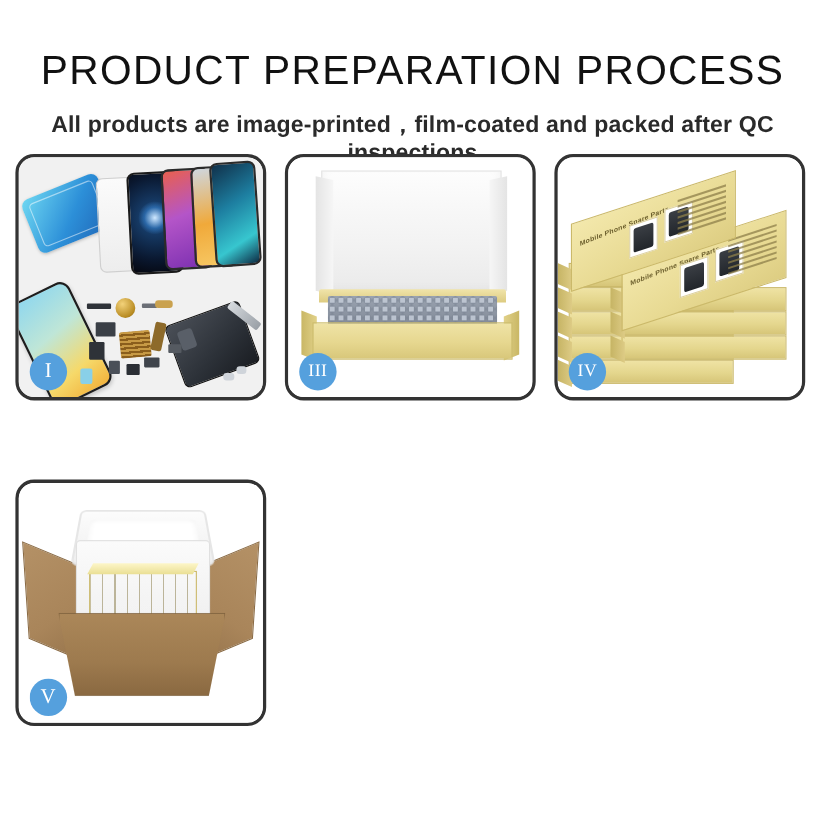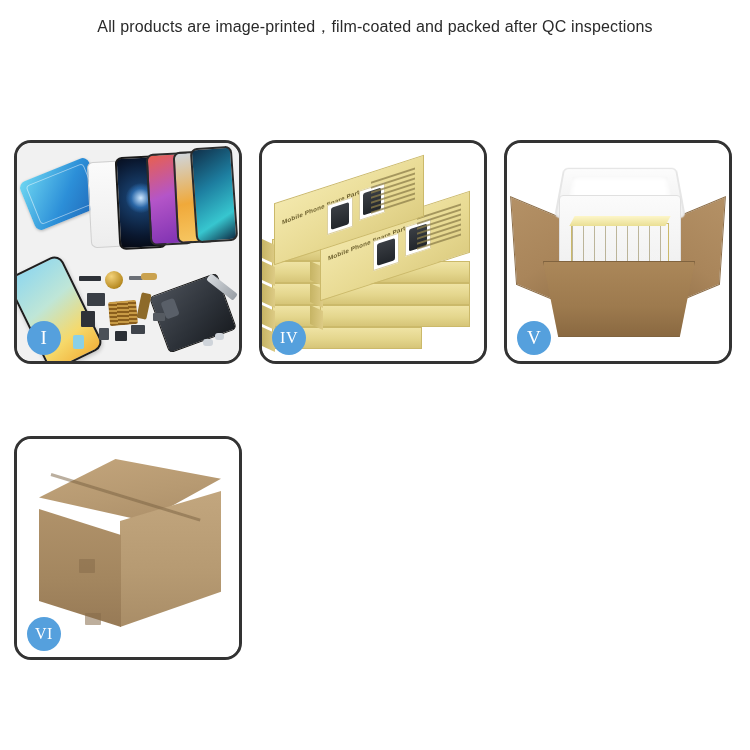--- a/index.html
+++ b/index.html
@@ -12,21 +12,21 @@
   .page { position: relative; width: 750px; height: 750px; background: #fff; }
 
   
   .header { position: absolute; top: 0; left: 0; width: 750px; text-align: center; }
   .title {
     font-size: 37px; font-weight: 400; letter-spacing: 1.2px;
     color: #111; line-height: 1; padding-top: 45px;
     font-family: "Liberation Sans", sans-serif;
   }
   .subtitle {
-    font-size: 16px; font-weight: 400; color: #2a2a2a;
+    font-size: 21px; font-weight: 700; color: #2a2a2a;
     padding-top: 17px; letter-spacing: .15px;
   }
 
   
   .grid {
     position: absolute; top: 140px; left: 14px;
     width: 722px; height: 535px;
     display: grid;
     grid-template-columns: repeat(3, 228px);
     grid-template-rows: repeat(2, 224px);
@@ -341,20 +341,21 @@
   }
   .t1 { left:62px; top:120px; width:16px; height:14px; }
   .t2 { left:68px; top:174px; width:16px; height:12px; }
 </style>
 </head>
 <body>
 
 <div class="page">
 
   <div class="header">
+    <div class="title">PRODUCT PREPARATION PROCESS</div>
     <div class="subtitle">All products are image-printed，film-coated and packed after QC inspections</div>
   </div>
 
   <div class="grid">
 
     <div class="panel p1">
       <div class="stage">
         <div class="ph ph-blue"></div>
         <div class="ph ph-glass"></div>
         <div class="ph ph-dark"></div>
@@ -377,20 +378,31 @@
         <div class="bits b10"></div>
         <div class="bits b11"></div>
         <div class="bits b12"></div>
         <div class="bits b13"></div>
         <div class="tweez"></div>
       </div>
       <div class="badge">I</div>
     </div>
 
 
+    <div class="panel p3">
+      <div class="stage">
+        <div class="box3-lid"></div>
+        <div class="box3-rim"></div>
+        <div class="box3-bubble"></div>
+        <div class="box3-left"></div>
+        <div class="box3-right"></div>
+        <div class="box3-front"></div>
+      </div>
+      <div class="badge small">III</div>
+    </div>
 
     <div class="panel p4">
       <div class="stage">
         <div class="stack">
 
           <div class="sbox" style="left:6px;  top:170px;">
               <div class="side"></div>
             </div>
           <div class="sbox" style="left:6px;  top:148px;">
               <div class="side"></div>
@@ -463,26 +475,15 @@
         <div class="flapL"></div>
         <div class="flapR"></div>
         <div class="foamLid"></div>
         <div class="foamBox"></div>
         <div class="foamInner"></div>
         <div class="cartonBody"></div>
       </div>
       <div class="badge">V</div>
     </div>
 
-    <div class="panel p6">
-      <div class="stage">
-        <div class="c-top"></div>
-        <div class="c-right"></div>
-        <div class="c-left"></div>
-        <div class="c-seam"></div>
-        <div class="tape t1"></div>
-        <div class="tape t2"></div>
-      </div>
-      <div class="badge small">VI</div>
-    </div>
 
   </div>
 </div>
 
 </body></html>

